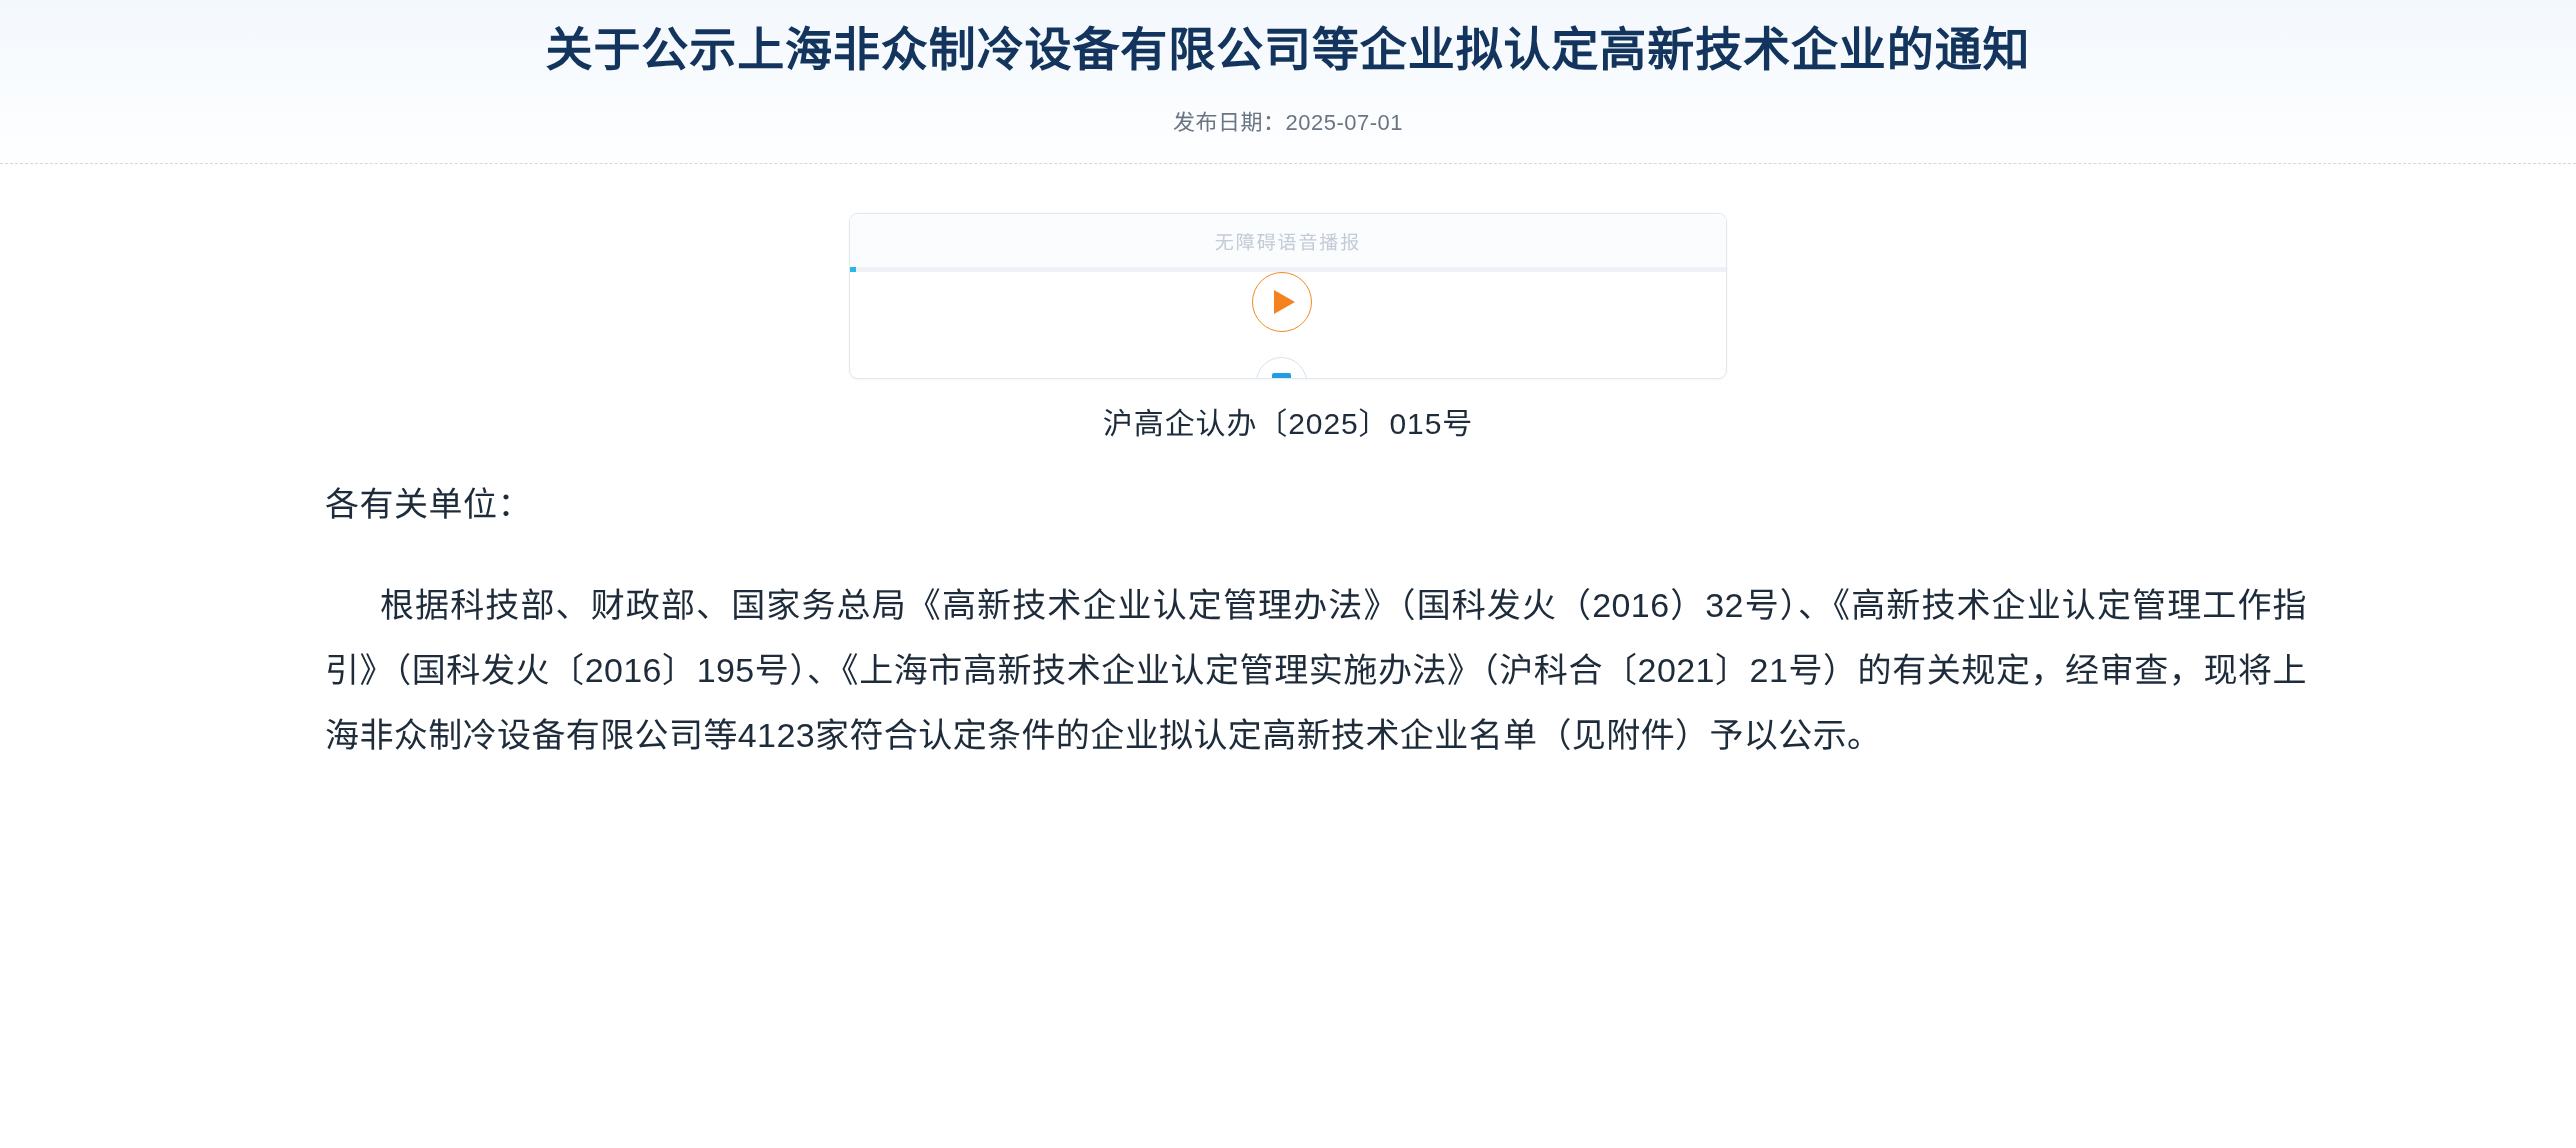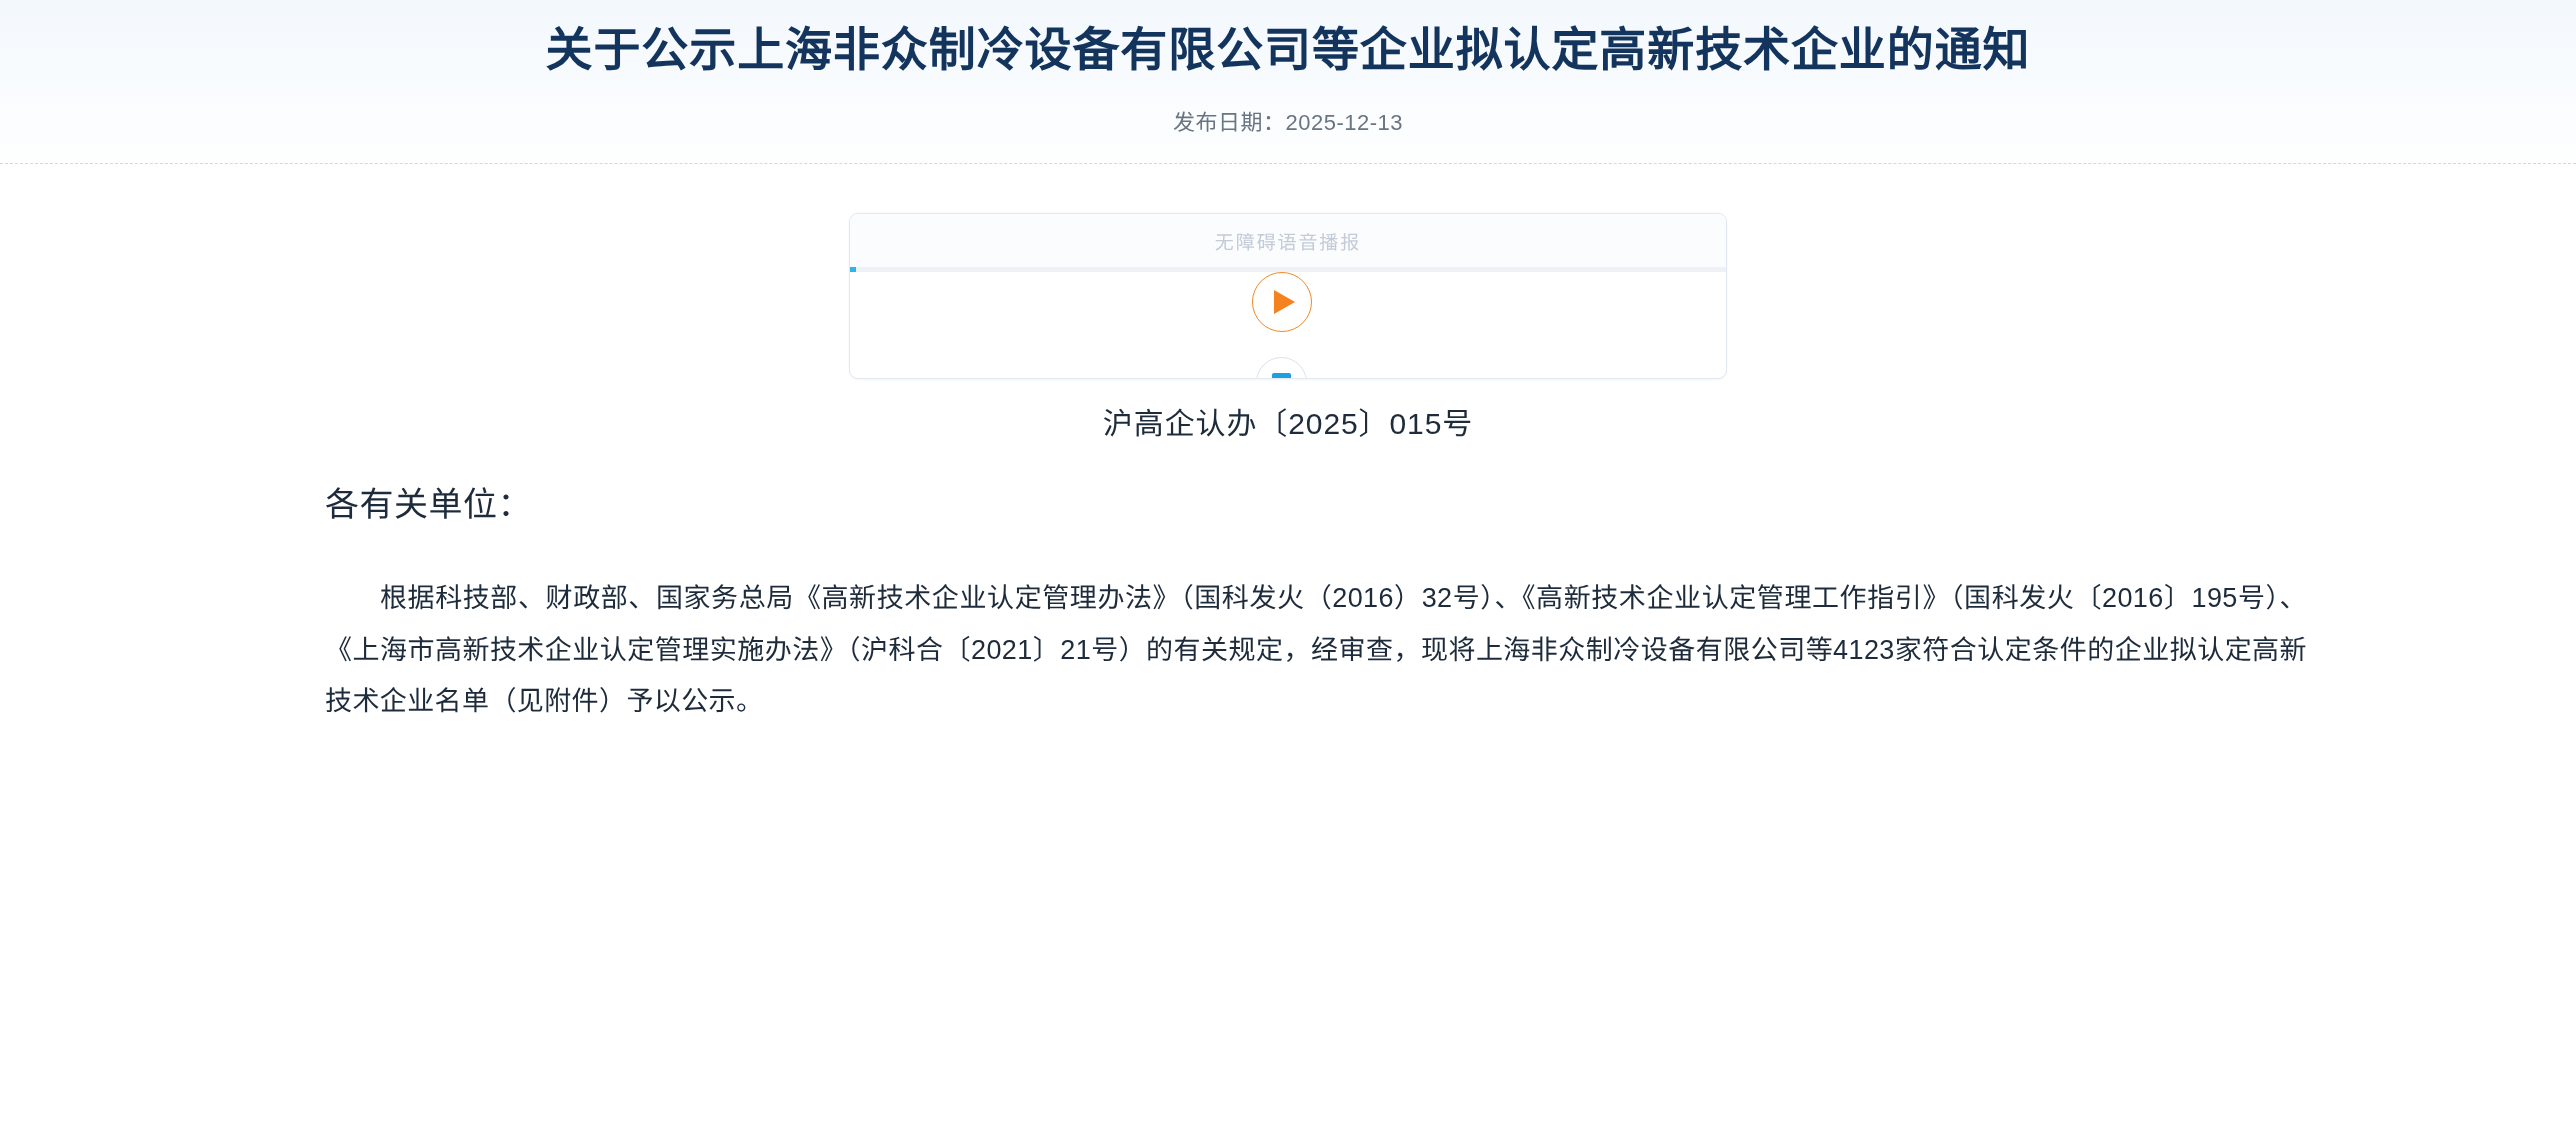--- a/index.html
+++ b/index.html
@@ -207,36 +207,36 @@
     padding-right: 38px;
   }
   .salutation {
     margin-top: 34px;
     font-size: 34px;
     color: #1d2b3a;
     letter-spacing: 0.5px;
   }
   .para {
     margin-top: 47px;
-    font-size: 27px;
+    font-size: 34px;
     color: #1d2b3a;
     line-height: 1.9;
     text-indent: 55px;
     text-align: justify;
     letter-spacing: 0.4px;
   }
 </style>
 </head>
 <body>
 
 <div class="page">
 
   <div class="header">
     <h1 class="doc-title">关于公示上海非众制冷设备有限公司等企业拟认定高新技术企业的通知</h1>
-    <div class="pub-date">发布日期：2025-12-13</div>
+    <div class="pub-date">发布日期：2025-07-01</div>
   </div>
   <hr class="header-rule">
 
   <div class="player-wrap">
     <div class="player">
 
       <div class="player-head">
         <span class="player-head-label">无障碍语音播报</span>
       </div>
 

